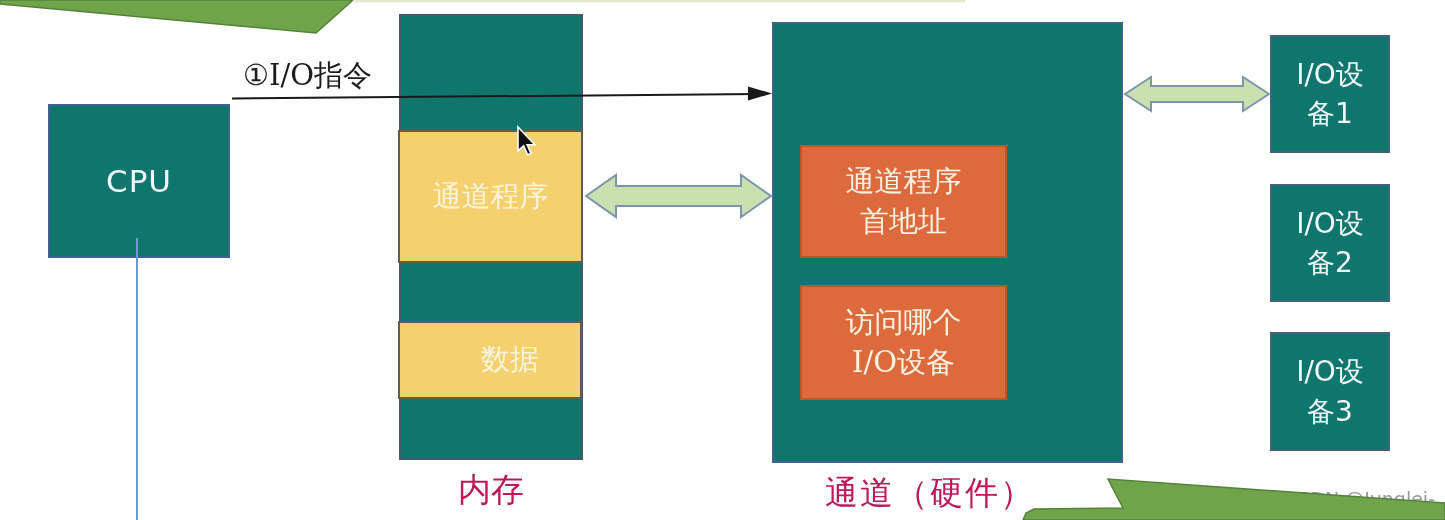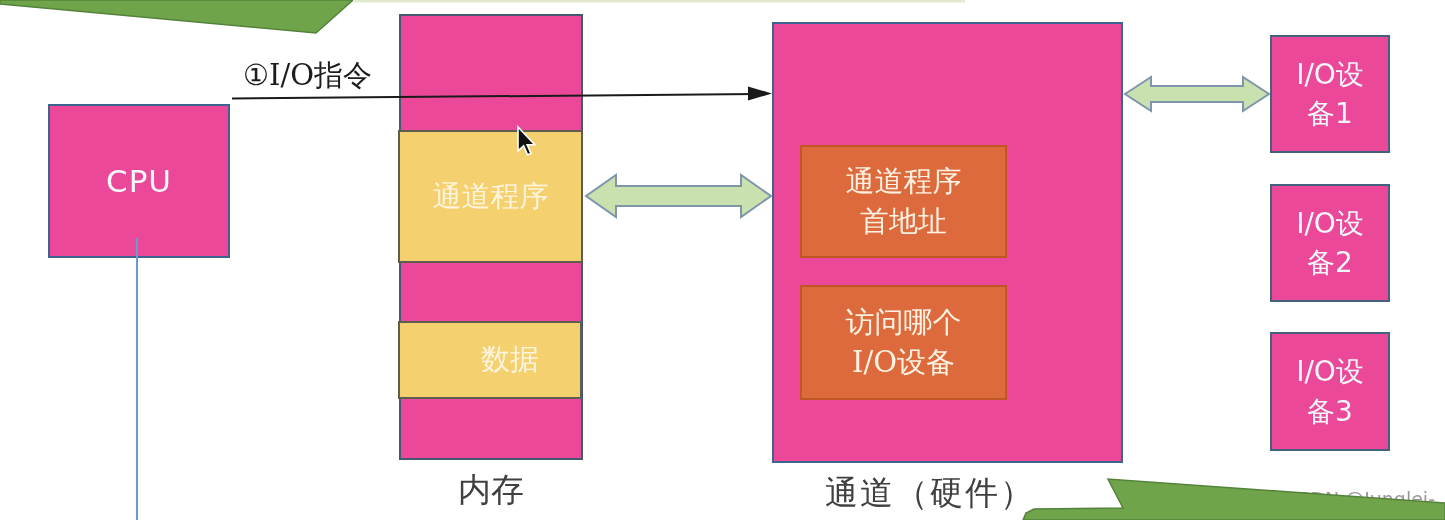--- a/index.html
+++ b/index.html
@@ -5,36 +5,36 @@
   html,body{margin:0;padding:0;background:#ffffff;}
   .canvas{
     position:relative;
     width:1445px;height:520px;
     overflow:hidden;
     background:#ffffff;
     font-family:"DejaVu Sans","Liberation Sans",sans-serif;
   }
   .abs{position:absolute;box-sizing:border-box;}
   .box{display:flex;align-items:center;justify-content:center;text-align:center;}
-  .blue{background:#ec4899;border:2px solid #3d6390;}
+  .blue{background:#0f766e;border:2px solid #3d6390;}
   .yellow{background:#f5d06e;border:2px solid #5f5c50;color:#fdf4de;}
   .orange{background:#dd6a3c;border:2px solid #c05526;color:#fdf2e2;}
   .cpu-box{left:48px;top:84px;width:182px;height:154px;color:#f2f7fb;font-size:31px;letter-spacing:1px;margin-top:20px;}
   .cpu-line{left:136px;top:238px;width:2px;height:282px;background:#6d9ad0;}
   .memory-col{left:399px;top:14px;width:184px;height:446px;border:2px solid #44586e;}
   .mem-block1{left:398px;top:130px;width:185px;height:133px;font-size:29px;line-height:1.35;font-family:"DejaVu Serif","Liberation Serif",serif;}
   .mem-block2{left:398px;top:321px;width:184px;height:78px;font-size:29px;font-family:"DejaVu Serif","Liberation Serif",serif;padding-left:40px;}
   .channel-box{left:772px;top:22px;width:351px;height:441px;border:2px solid #3d6390;}
   .orange1{left:800px;top:145px;width:207px;height:113px;font-size:29px;line-height:1.35;font-family:"DejaVu Serif","Liberation Serif",serif;}
   .orange2{left:800px;top:285px;width:207px;height:115px;font-size:29px;line-height:1.35;font-family:"DejaVu Serif","Liberation Serif",serif;}
   .device{width:120px;left:1270px;color:#f2f7fb;font-size:28px;line-height:1.4;border:2px solid #44617e;}
   .dev1{top:35px;height:118px;}
   .dev2{top:184px;height:118px;}
   .dev3{top:332px;height:119px;}
-  .diagram-label{color:#404040;font-size:33px;font-family:Liberation Sans, sans-serif;text-align:center;}
+  .diagram-label{color:#be185d;font-size:33px;font-family:Liberation Sans, sans-serif;text-align:center;}
   .mem-label{left:399px;top:468px;width:184px;}
   .channel-label{left:752px;top:471px;width:356px;letter-spacing:2px;}
   .arrow-label{left:243px;top:56px;color:#1c1c1c;font-size:29px;font-family:"DejaVu Serif","Liberation Serif",serif;text-align:center;}
   .watermark{left:1253px;top:488px;width:182px;text-align:right;color:#999999;font-size:19px;}
   .overlay{left:0;top:0;width:1445px;height:520px;pointer-events:none;}
 </style>
 </head>
 <body>
 
 <div class="canvas">

